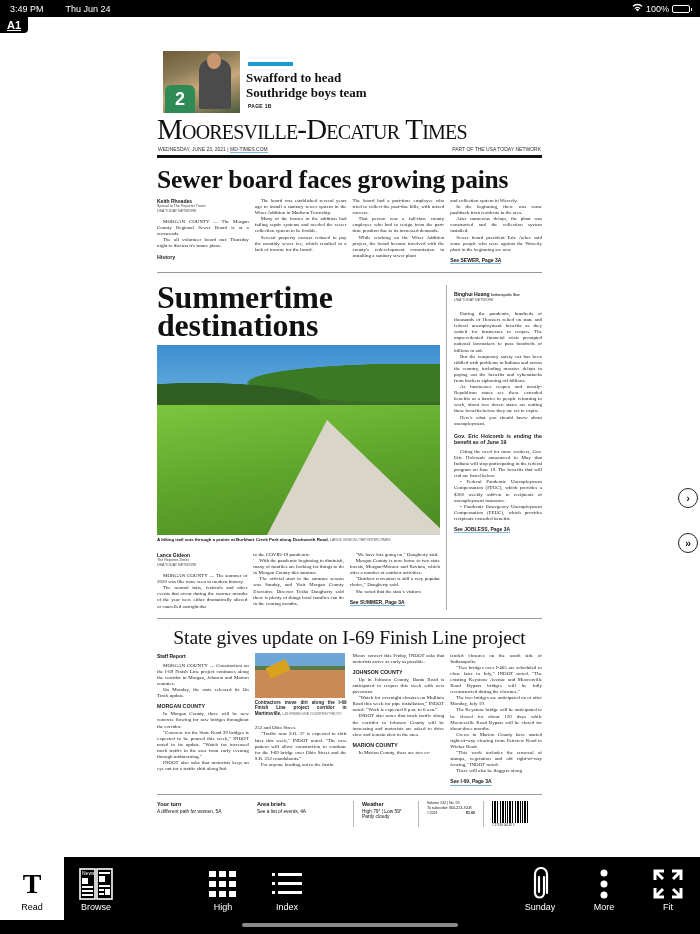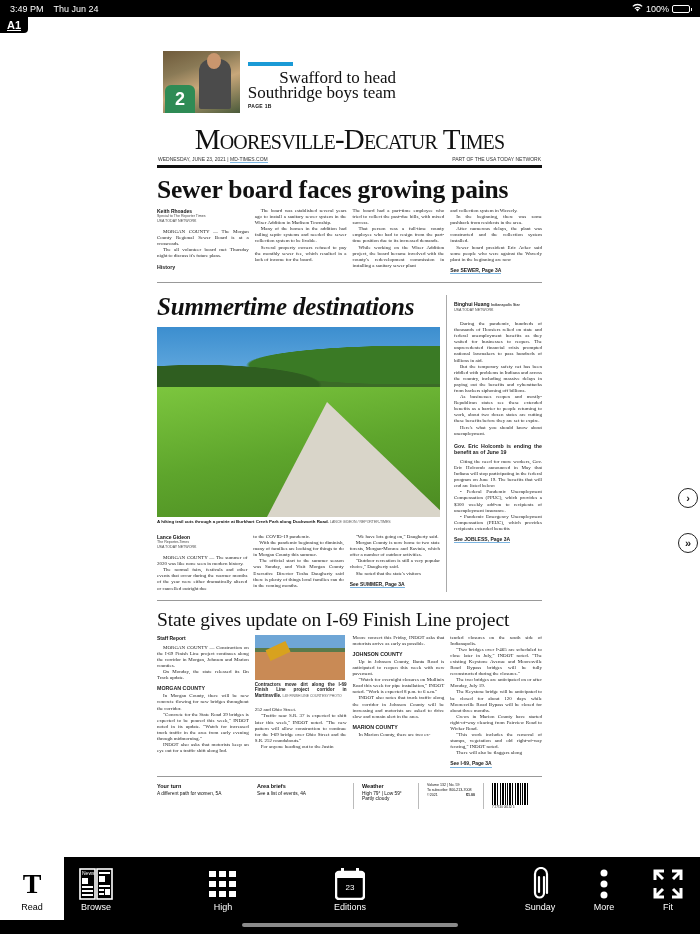--- a/index.html
+++ b/index.html
@@ -1,70 +1,70 @@
 <!DOCTYPE html>
 <html><head>
 <meta charset="utf-8">
 <style>
   * { box-sizing: border-box; margin: 0; padding: 0; }
   html, body { width: 700px; height: 934px; overflow: hidden; background: #ffffff; }
   body { font-family: "Liberation Sans", sans-serif; position: relative; }
 
   
   .status-bar { position: absolute; left: 0; top: 0; width: 700px; height: 17px; background: #000; color: #fff; font-size: 9px; display: flex; align-items: center; padding: 0 10px; }
-  .status-bar .time { margin-right: 10px; }
+  .status-bar .time { margin-right: 22px; }
   .status-bar .right { margin-left: auto; display: flex; align-items: center; gap: 3px; }
   .battery { width: 18px; height: 8px; border: 1px solid #fff; border-radius: 2px; position: relative; padding: 1px; }
   .battery .fill { width: 100%; height: 100%; background: #fff; }
   .battery::after { content: ""; position: absolute; right: -3px; top: 2px; width: 1.5px; height: 3px; background: #fff; }
 
   .page-tab { position: absolute; left: 0; top: 17px; width: 28px; height: 16px; background: #000; color: #fff; font-size: 11px; font-weight: bold; display: flex; align-items: center; justify-content: center; border-bottom-right-radius: 4px; text-decoration: underline; }
 
   
   .paper { position: absolute; left: 157px; top: 48px; width: 385px; color: #111; }
   .serif { font-family: "Liberation Serif", serif; }
   .promo { position: relative; height: 65px; }
   .promo .photo { position: absolute; left: 6px; top: 3px; width: 77px; height: 62px; background: linear-gradient(160deg, #6f5a3a 0%, #8a7a56 30%, #c8a77a 55%, #4a5a3a 100%); overflow: hidden; }
   .promo .photo .jersey { position: absolute; left: 2px; bottom: 0; width: 30px; height: 28px; background: #2f8b55; border-radius: 6px 6px 0 0; color: #fff; font-weight: bold; font-size: 18px; text-align: center; line-height: 28px; }
   .promo .photo .man { position: absolute; left: 36px; top: 8px; width: 32px; height: 50px; background: #4b4b4b; border-radius: 12px 12px 2px 2px; }
   .promo .photo .head { position: absolute; left: 44px; top: 2px; width: 14px; height: 16px; background: #c9966e; border-radius: 50%; }
   .promo .accent-bar { position: absolute; left: 91px; top: 14px; width: 45px; height: 4px; background: #1a9ad6; }
-  .promo .hl { position: absolute; left: 89px; top: 22px; font-weight: normal; font-size: 17px; line-height: 15px; text-align: right; }
+  .promo .hl { position: absolute; left: 89px; top: 22px; font-weight: bold; font-size: 13px; line-height: 15px; }
   .promo .pg { position: absolute; left: 91px; top: 55px; font-size: 5px; font-weight: bold; letter-spacing: .3px; }
 
-  .masthead { margin-top: 11px; font-size: 29px; font-weight: normal; letter-spacing: -0.8px; line-height: 30px; text-align: center; white-space: nowrap; }
+  .masthead { margin-top: 1px; font-size: 29px; font-weight: normal; letter-spacing: -0.8px; line-height: 30px; text-align: left; white-space: nowrap; }
   .dateline { display: flex; justify-content: space-between; font-size: 5px; color: #333; margin-top: 2px; padding: 0 1px; }
   .rule-thick { height: 3px; background: #111; margin-top: 3px; }
   .rule-thin { height: 1px; background: #999; }
 
   .h1 { font-weight: bold; font-size: 25.5px; line-height: 28px; margin-top: 8px; letter-spacing: -0.2px; }
   .cols { display: flex; gap: 6px; margin-top: 4px; }
   .col { flex: 1; font-size: 5px; line-height: 6.1px; text-align: justify; color: #222; }
   .col p { text-indent: 6px; }
   .byline { font-weight: bold; font-size: 5px; color: #111; font-family: "Liberation Sans", sans-serif; }
   .byline-sub { font-size: 3.6px; color: #444; font-family: "Liberation Sans", sans-serif; line-height: 5px; }
   .subhead { font-weight: bold; font-size: 5.3px; font-family: "Liberation Sans", sans-serif; margin: 4px 0 2px; }
   .jump { font-weight: bold; font-size: 5px; font-family: "Liberation Sans", sans-serif; border-bottom: 1px solid #7bb4e0; display: inline-block; margin-top: 4px; }
 
   .mid { display: flex; margin-top: 10px; }
   .mid .left { width: 283px; }
   .mid .divider { width: 1px; background: #aaa; margin: 2px 7px 0 6px; }
   .mid .right { flex: 1; }
-  .h1b { font-weight: bold; font-size: 25px; line-height: 28px; letter-spacing: -0.2px; font-style: italic; }
+  .h1b { font-weight: bold; font-size: 32px; line-height: 28px; letter-spacing: -0.2px; }
   .mainphoto { margin-top: 6px; width: 283px; height: 190px; position: relative; overflow: hidden; background: #6faa33; }
   .mainphoto .sky { position: absolute; left: 0; top: 0; width: 100%; height: 60px; background: linear-gradient(180deg, #3c8ecf, #6cb0e2); }
   .mainphoto .hills { position: absolute; left: 0; top: 18px; width: 100%; height: 50px; background: radial-gradient(ellipse at 15% 80%, #2f5e20 0 35%, transparent 36%), radial-gradient(ellipse at 90% 40%, #3a7a25 0 45%, transparent 46%), linear-gradient(180deg, transparent 55%, #3b6b27 56%); }
   .mainphoto .field { position: absolute; left: 0; top: 60px; width: 100%; height: 130px; background: linear-gradient(170deg, #7cc63e 0%, #5ea52c 50%, #4b8a22 100%); }
   .mainphoto .trail { position: absolute; left: 110px; top: 75px; width: 0; height: 0; border-left: 60px solid transparent; border-right: 120px solid transparent; border-bottom: 115px solid #d9d5c9; }
   .caption { font-size: 4.4px; margin-top: 2px; }
   .caption b { font-family: "Liberation Sans", sans-serif; }
   .caption .credit { font-size: 3.5px; color: #555; }
   .h2 { font-weight: bold; font-size: 15px; line-height: 15.5px; }
 
-  .h1c { font-size: 19.5px; font-weight: normal; line-height: 22px; margin-top: 8px; letter-spacing: -0.1px; }
+  .h1c { font-size: 19.5px; font-weight: normal; line-height: 22px; margin-top: 8px; letter-spacing: -0.1px; text-align: center; }
   .conphoto { width: 90px; height: 45px; position: relative; overflow: hidden; background: linear-gradient(180deg, #6fa6d6 0 28%, #5a7a4a 28% 38%, #c98a55 38% 100%); }
   .conphoto .excavator { position: absolute; left: 12px; top: 10px; width: 22px; height: 12px; background: #d8a21e; transform: rotate(-25deg); }
   .photo-cap { font-size: 4.6px; font-weight: bold; font-family: "Liberation Sans", sans-serif; line-height: 5.6px; margin-top: 2px; }
   .photo-cap .credit { font-weight: normal; font-size: 3.4px; color: #555; }
 
   .footer { display: flex; margin-top: 8px; padding-top: 6px; border-top: 1px solid #999; font-size: 4.8px; }
   .footer .f { font-family: "Liberation Sans", sans-serif; }
   .footer .ft { font-weight: bold; font-size: 5.5px; margin-bottom: 2px; }
   .footer .sep { width: 1px; background: #bbb; margin: 0 8px; }
   .barcode { width: 38px; height: 22px; background: repeating-linear-gradient(90deg, #000 0 1px, #fff 1px 2px, #000 2px 4px, #fff 4px 5px, #000 5px 6px, #fff 6px 7.5px); }
@@ -326,32 +326,34 @@
             <rect x="10" y="10" width="7" height="6"></rect>
             <rect x="20" y="10" width="7" height="6"></rect>
             <rect x="0" y="20" width="7" height="6"></rect>
             <rect x="10" y="20" width="7" height="6"></rect>
             <rect x="20" y="20" width="7" height="6"></rect>
           </g>
         </svg>
     </div>
     <span>High</span>
   </div>
-  <div class="tb-item" style="left:318px; width:64px">
-    <div class="ic" style="position:relative">
-      <svg width="30" height="32" viewBox="0 0 30 32">
-          <rect x="1" y="4" width="28" height="27" rx="3" fill="none" stroke="#fff" stroke-width="2.5"></rect>
-          <rect x="1" y="4" width="28" height="6" fill="#fff"></rect>
-          <rect x="6" y="0" width="3" height="6" fill="#fff"></rect>
-          <rect x="21" y="0" width="3" height="6" fill="#fff"></rect>
-          <rect x="4" y="10" width="22" height="18" fill="#000"></rect>
-        </svg>
-      <span style="position:absolute; left:50%; top:17px; transform:translateX(-50%); font-size:8px; color:#fff">23</span>
-    </div>
-    <span>Editions</span>
+  <div class="tb-item" style="left:255px; width:64px">
+    <div class="ic">
+      <svg width="30" height="22" viewBox="0 0 30 22">
+          <g fill="#fff">
+            <rect x="0" y="0" width="3" height="3"></rect>
+            <rect x="6" y="0" width="24" height="3"></rect>
+            <rect x="0" y="9" width="3" height="3"></rect>
+            <rect x="6" y="9" width="24" height="3"></rect>
+            <rect x="0" y="18" width="3" height="3"></rect>
+            <rect x="6" y="18" width="24" height="3"></rect>
+          </g>
+        </svg>
+    </div>
+    <span>Index</span>
   </div>
   <div class="tb-item" style="left:508px; width:64px">
     <div class="ic">
       <svg width="18" height="34" viewBox="0 0 18 34">
           <path d="M13 10 V26 a4.5 4.5 0 0 1 -9 0 V7 a6 6 0 0 1 12 0 V26" fill="none" stroke="#fff" stroke-width="2.2" stroke-linecap="round"></path>
           <path d="M8 10 V25" stroke="#fff" stroke-width="2.2" stroke-linecap="round"></path>
         </svg>
     </div>
     <span>Sunday</span>
   </div>

